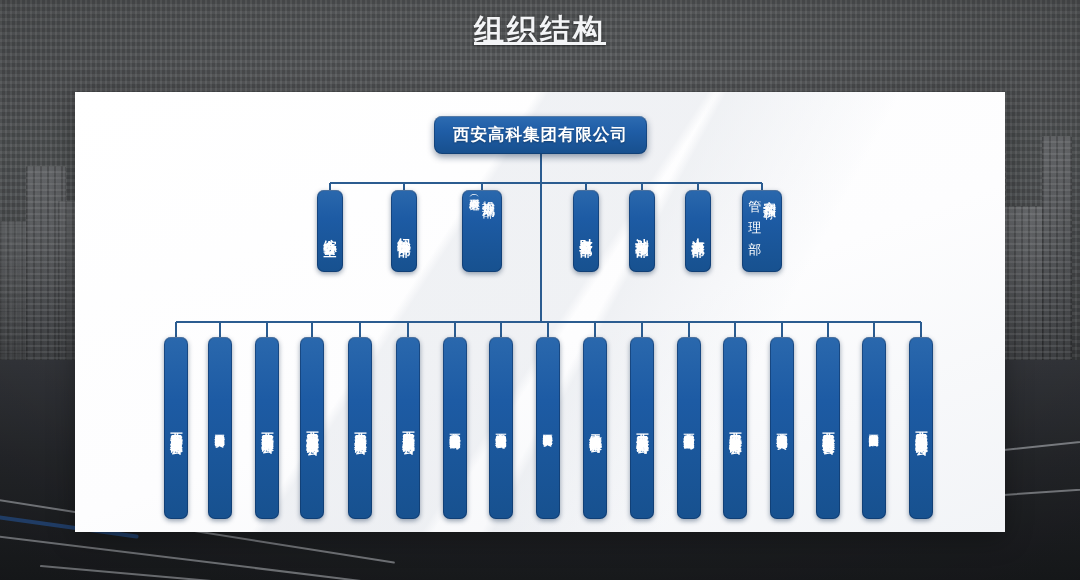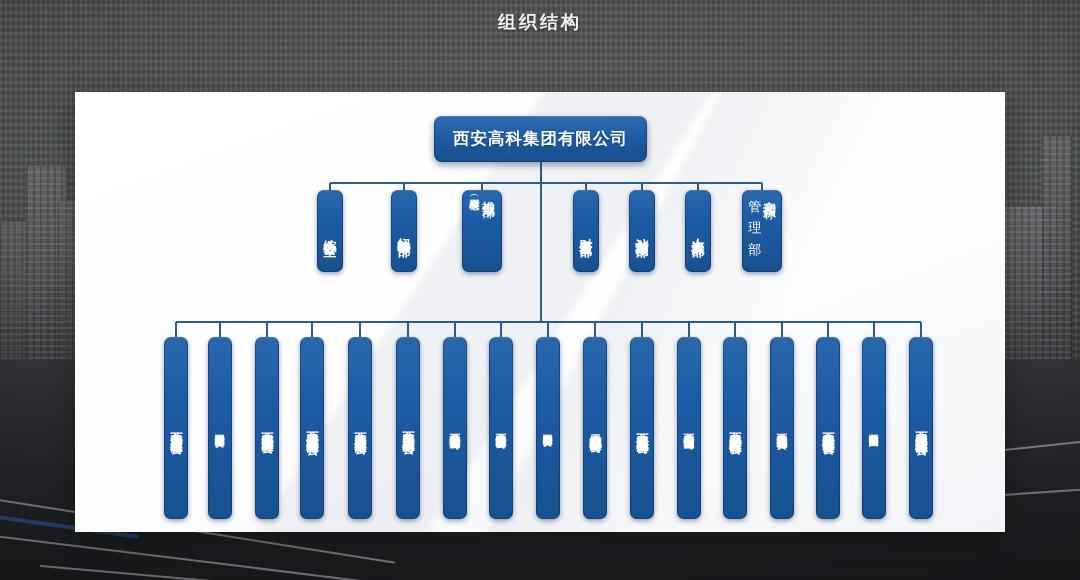--- a/index.html
+++ b/index.html
@@ -53,22 +53,22 @@
   }
   .bg-vignette{
     position:absolute; inset:0;
     background:radial-gradient(120% 90% at 50% 45%, rgba(0,0,0,0) 35%, rgba(0,0,0,.38) 100%);
   }
 
   
   #header{ position:absolute; left:0; top:0; width:100%; z-index:4; text-align:center; }
   #title-cn{
     margin-top:10px;
-    font-size:18px; font-weight:bold; letter-spacing:3px;
-    color:#f3f4f6; text-shadow:0 1px 3px rgba(0,0,0,.5);
+    font-size:30px; font-weight:bold; letter-spacing:3px;
+    color:#f3f4f6; text-shadow:0 1px 3px rgba(0,0,0,.5);text-decoration:underline;
   }
   #subtitle-wrap{
     margin:8px auto 0; width:232px; position:relative;
     padding:5px 0 4px;
   }
   #subtitle-wrap .rule{
     height:1px; width:100%;
     background:linear-gradient(90deg,rgba(215,219,224,.15),rgba(215,219,224,.85),rgba(215,219,224,.15));
   }
   #title-en{
@@ -106,21 +106,21 @@
     box-shadow:0 2px 5px rgba(10,36,70,.42),
                inset 0 1px 0 rgba(255,255,255,.22),
                inset 0 0 0 1px rgba(12,50,96,.55);
     color:#ffffff;
     display:flex; align-items:center; justify-content:center;
     text-align:center;
   }
 
   
   #root-node{
-    left:434px; top:116px; width:213px; height:46px;
+    left:434px; top:116px; width:213px; height:38px;
     border-radius:8px;
     font-size:16.5px; font-weight:bold; letter-spacing:1px;
     background:linear-gradient(180deg,#2d6cb2 0%,#1f5da6 40%,#174f8d 100%);
     box-shadow:0 3px 7px rgba(10,36,70,.45),
                inset 0 1px 0 rgba(255,255,255,.26),
                inset 0 0 0 1px rgba(12,50,96,.5);
     text-shadow:0 1px 2px rgba(0,0,0,.28);
   }
 
   

